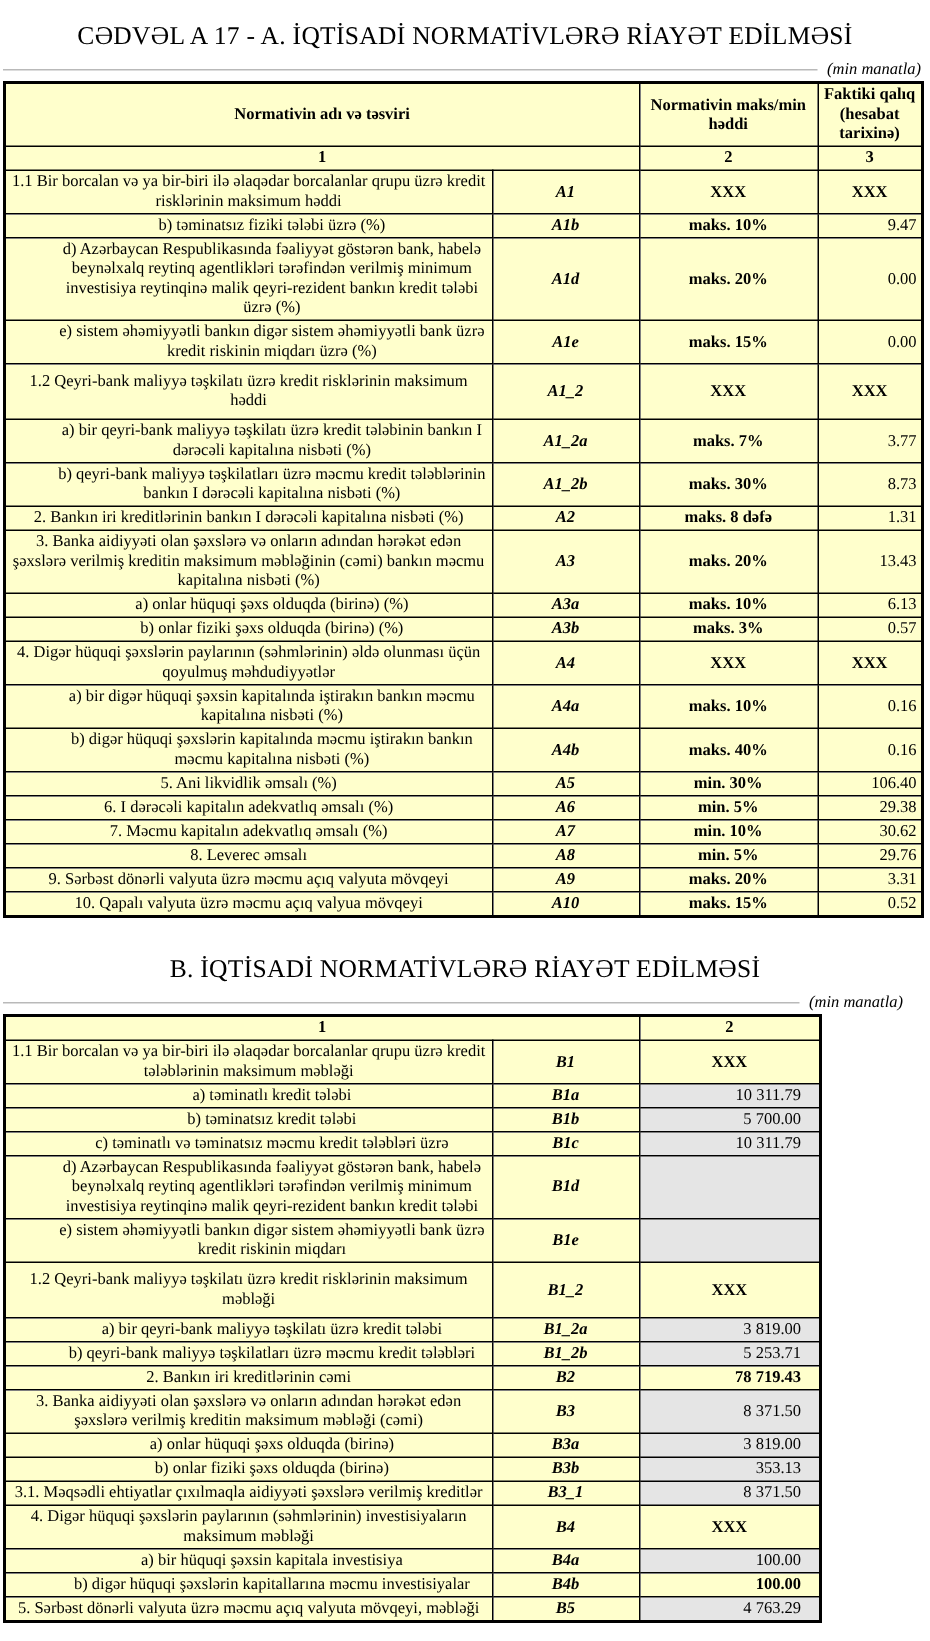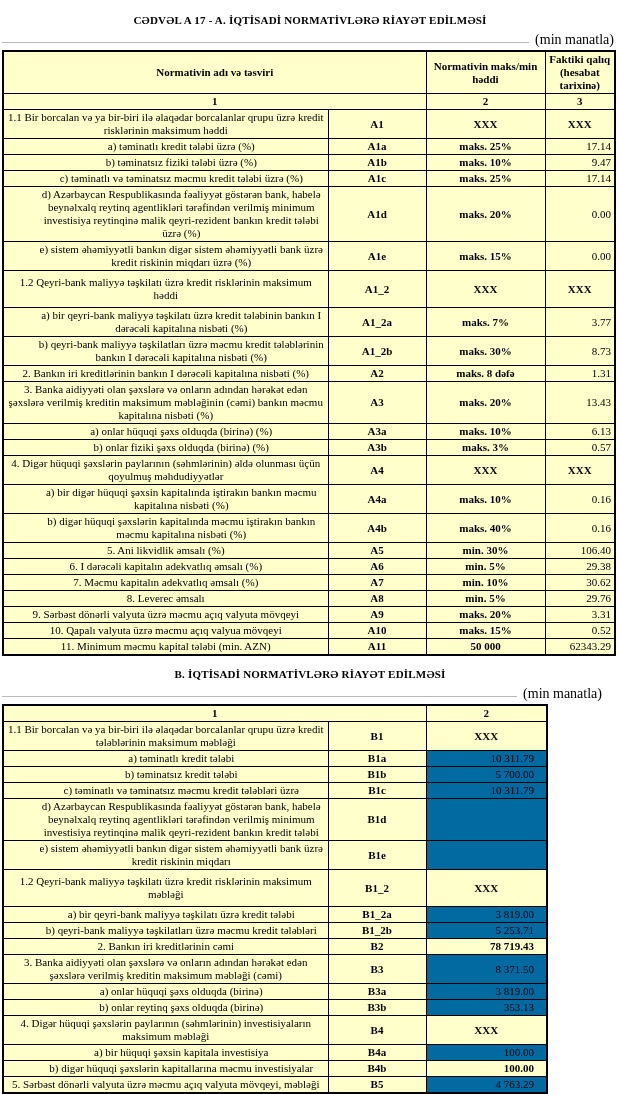--- a/index.html
+++ b/index.html
@@ -2,48 +2,48 @@
 <html><head>
 <meta charset="utf-8">
 <style>
   html,body{margin:0;padding:0;background:#fff;}
   body{
     width:620px;height:1094px;overflow:hidden;
     font-family:"Liberation Serif","DejaVu Serif",serif;
     color:#000;-webkit-font-smoothing:antialiased;
   }
   .doc-title{
-    text-align:center;font-weight:bold;font-size:11px;
+    text-align:center;font-weight:normal;font-size:17px;
     margin:14px 0 6px 0;letter-spacing:.2px;
   }
-  .doc-title.b{margin-top:12px;text-align:center;}
+  .doc-title.b{margin-top:24px;text-align:center;}
   .noteline{
     display:flex;align-items:flex-end;justify-content:flex-end;
     margin:0 6px 2px 2px;
   }
   .noteline .rule{flex:1 1 auto;border-top:1px solid #b9b9b9;margin-bottom:5px;}
   .noteline .note{
-    font-size:14px;padding-left:6px;white-space:nowrap;
+    font-style:italic;font-size:11px;padding-left:6px;white-space:nowrap;
   }
   table.tbl{
     border-collapse:collapse;table-layout:fixed;
     margin-left:2px;font-size:11px;line-height:13px;
   }
   table.tbl td,table.tbl th{
     border:1px solid #000;padding:1px 3px;vertical-align:middle;
     overflow:hidden;
   }
   table.tbl{border:2px solid #000;}
   .y{background:#FFFFCC;}
-  .w{background:#0369a1;}
+  .w{background:#e5e5e5;}
   th.colhead{font-weight:bold;text-align:center;padding:3px 2px;}
   td.num{font-weight:bold;text-align:center;padding:0 2px;}
   td.name{text-align:center;}
   td.name.ind{padding-left:34px;}
-  td.code{font-weight:bold;text-align:center;}
+  td.code{font-weight:bold;text-align:center;font-style:italic;}
   td.limit{font-weight:bold;text-align:center;}
   td.val{text-align:right;}
   table.ta td.val{padding-right:3px;}
   table.tb td.val{padding-right:12px;}
   td.val.xxx{text-align:center;font-weight:bold;padding-right:3px !important;}
   td.vb{font-weight:bold;}
   tr.pad td{padding-top:5px;padding-bottom:5px;}
 </style>
 </head>
 <body>
@@ -75,38 +75,26 @@
     </tr>
   </thead>
   <tbody>
       <tr>
         <td class="name y">1.1 Bir borcalan və ya bir-biri ilə əlaqədar borcalanlar qrupu üzrə kredit risklərinin maksimum həddi</td>
         <td class="code y">A1</td>
         <td class="limit y">XXX</td>
         <td class="val y xxx">XXX</td>
       </tr>
       <tr>
-        <td class="name y ind">a) təminatlı kredit tələbi üzrə (%)</td>
-        <td class="code y">A1a</td>
-        <td class="limit y">maks. 25%</td>
-        <td class="val y">17.14</td>
-      </tr>
-      <tr>
         <td class="name y ind">b) təminatsız fiziki tələbi üzrə (%)</td>
         <td class="code y">A1b</td>
         <td class="limit y">maks. 10%</td>
         <td class="val y">9.47</td>
       </tr>
       <tr>
-        <td class="name y ind">c) təminatlı və təminatsız məcmu kredit tələbi üzrə (%)</td>
-        <td class="code y">A1c</td>
-        <td class="limit y">maks. 25%</td>
-        <td class="val y">17.14</td>
-      </tr>
-      <tr>
         <td class="name y ind">d) Azərbaycan Respublikasında fəaliyyət göstərən bank, habelə beynəlxalq reytinq agentlikləri tərəfindən verilmiş minimum investisiya reytinqinə malik qeyri-rezident bankın kredit tələbi üzrə (%)</td>
         <td class="code y">A1d</td>
         <td class="limit y">maks. 20%</td>
         <td class="val y">0.00</td>
       </tr>
       <tr>
         <td class="name y ind">e) sistem əhəmiyyətli bankın digər sistem əhəmiyyətli bank üzrə kredit riskinin miqdarı üzrə (%)</td>
         <td class="code y">A1e</td>
         <td class="limit y">maks. 15%</td>
         <td class="val y">0.00</td>
@@ -199,26 +187,20 @@
         <td class="name y">9. Sərbəst dönərli valyuta üzrə məcmu açıq valyuta mövqeyi</td>
         <td class="code y">A9</td>
         <td class="limit y">maks. 20%</td>
         <td class="val y">3.31</td>
       </tr>
       <tr>
         <td class="name y">10. Qapalı valyuta üzrə məcmu açıq valyua mövqeyi</td>
         <td class="code y">A10</td>
         <td class="limit y">maks. 15%</td>
         <td class="val y">0.52</td>
-      </tr>
-      <tr>
-        <td class="name y">11. Minimum məcmu kapital tələbi (min. AZN)</td>
-        <td class="code y">A11</td>
-        <td class="limit y">50 000</td>
-        <td class="val y">62343.29</td>
       </tr>
     </tbody>
 </table>
 
 <div class="doc-title b">B. İQTİSADİ NORMATİVLƏRƏ RİAYƏT EDİLMƏSİ</div>
 
 <div class="noteline" style="width:600px">
   <div class="rule"></div>
   <span class="note">(min manatla)</span>
 </div>
@@ -290,23 +272,28 @@
         <td class="name y">3. Banka aidiyyəti olan şəxslərə və onların adından hərəkət edən şəxslərə verilmiş kreditin maksimum məbləği (cəmi)</td>
         <td class="code y">B3</td>
         <td class="val w">8 371.50</td>
       </tr>
       <tr>
         <td class="name y ind">a) onlar hüquqi şəxs olduqda (birinə)</td>
         <td class="code y">B3a</td>
         <td class="val w">3 819.00</td>
       </tr>
       <tr>
-        <td class="name y ind">b) onlar reytinq şəxs olduqda (birinə)</td>
+        <td class="name y ind">b) onlar fiziki şəxs olduqda (birinə)</td>
         <td class="code y">B3b</td>
         <td class="val w">353.13</td>
+      </tr>
+      <tr>
+        <td class="name y">3.1. Məqsədli ehtiyatlar çıxılmaqla aidiyyəti şəxslərə verilmiş kreditlər</td>
+        <td class="code y">B3_1</td>
+        <td class="val w">8 371.50</td>
       </tr>
       <tr>
         <td class="name y">4.  Digər hüquqi şəxslərin paylarının (səhmlərinin) investisiyaların maksimum məbləği</td>
         <td class="code y">B4</td>
         <td class="val y xxx">XXX</td>
       </tr>
       <tr>
         <td class="name y ind">a) bir hüquqi şəxsin kapitala investisiya</td>
         <td class="code y">B4a</td>
         <td class="val w">100.00</td>

